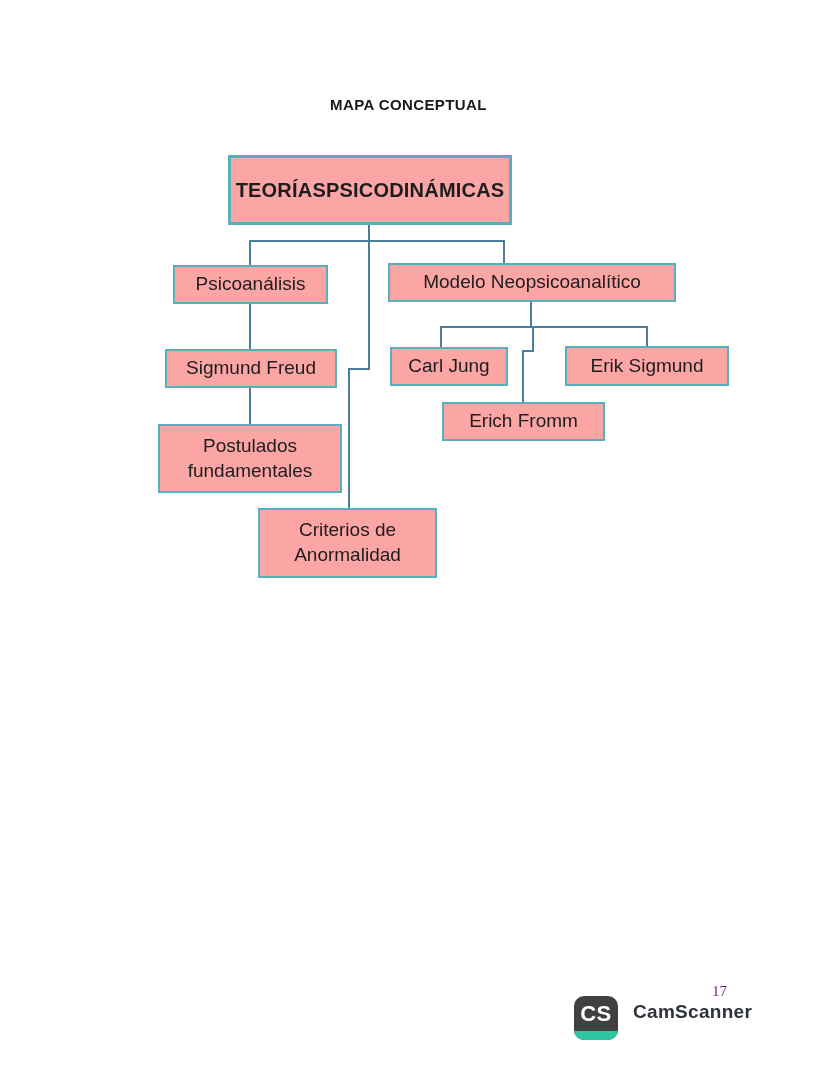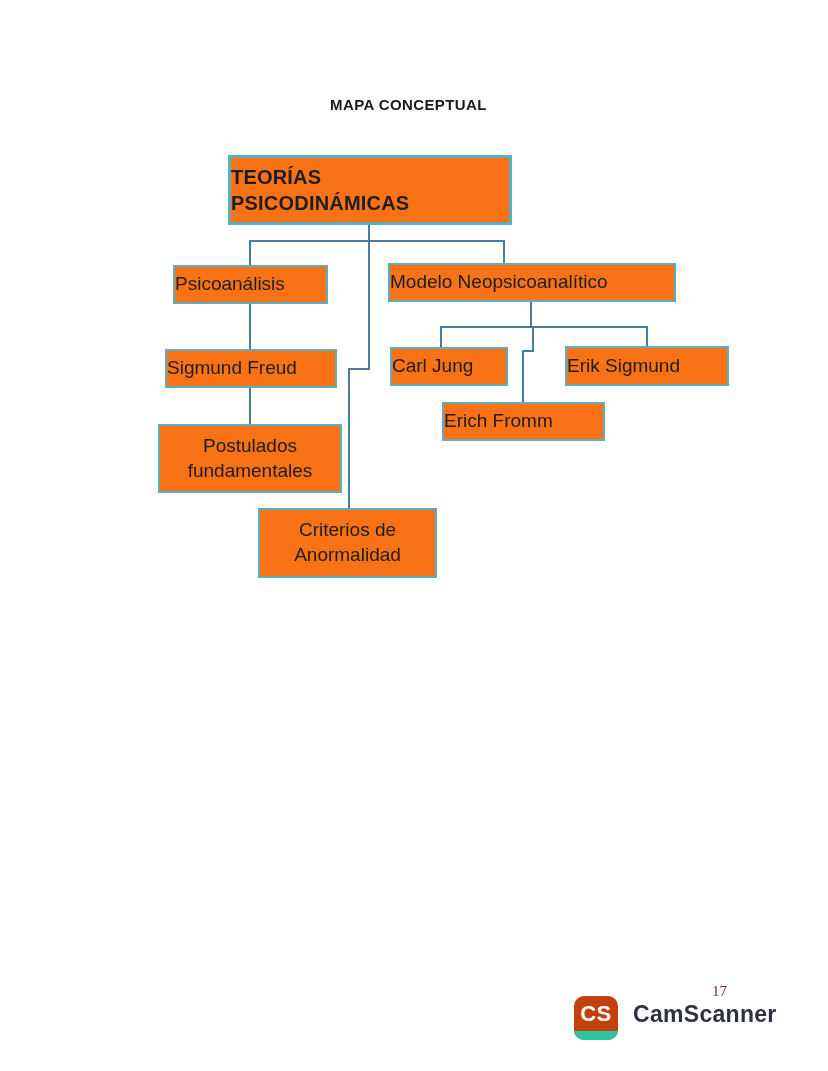--- a/index.html
+++ b/index.html
@@ -13,24 +13,24 @@
   
   .doc-title{
     position:absolute;left:330px;top:96px;width:230px;
     text-align:left;
     font-size:15px;font-weight:600;letter-spacing:.4px;
     color:#191919;
   }
   
   .node{
     position:absolute;z-index:2;
-    background:#f97316;
+    background:#fca5a5;
     border:2px solid #58afbe;
     box-sizing:border-box;
-    display:flex;flex-direction:column;align-items:flex-start;justify-content:center;
+    display:flex;flex-direction:row;align-items:center;justify-content:center;
     text-align:center;
     color:#1d1d1d;
     font-size:19px;line-height:1.3;
   }
   .node.root{border-width:3px;font-weight:bold;font-size:20px;letter-spacing:.2px;}
   #n-root       {left:228px;top:155px;width:284px;height:70px;}
   #n-psico      {left:173px;top:265px;width:155px;height:39px;}
   #n-modelo     {left:388px;top:263px;width:288px;height:39px;}
   #n-freud      {left:165px;top:349px;width:172px;height:39px;}
   #n-jung       {left:380px;top:347px;width:118px;height:39px;margin-left:10px;}
@@ -58,34 +58,34 @@
   #c-fromm-h    {left:522px;top:350px;width:12px;}
   #c-fromm-v2   {left:522px;top:350px;height:53px;}
   
   .page-number{
     position:absolute;left:712px;top:983px;
     font-family:"Liberation Serif",serif;
     font-size:15px;color:#701a75;
   }
   .cs-logo{
     position:absolute;left:574px;top:996px;width:44px;height:44px;
-    background:#c2410c;border-radius:10px;overflow:hidden;
+    background:#404040;border-radius:10px;overflow:hidden;
   }
   .cs-logo .cs-letters{
     position:absolute;left:0;top:1px;width:100%;height:34px;
     display:flex;align-items:center;justify-content:center;
     color:#ffffff;font-size:22px;font-weight:bold;letter-spacing:.5px;
   }
   .cs-logo .cs-band{
     position:absolute;left:0;bottom:0;width:100%;height:9px;
     background:#2dc6a3;
   }
   .cs-brand{
     position:absolute;left:633px;top:1001px;
-    font-size:23px;font-weight:600;letter-spacing:.3px;
+    font-size:19px;font-weight:600;letter-spacing:.3px;
     color:#2e323c;
   }
 </style>
 </head>
 <body>
 
 <div id="canvas">
 
   <div class="doc-title">MAPA CONCEPTUAL</div>
 

